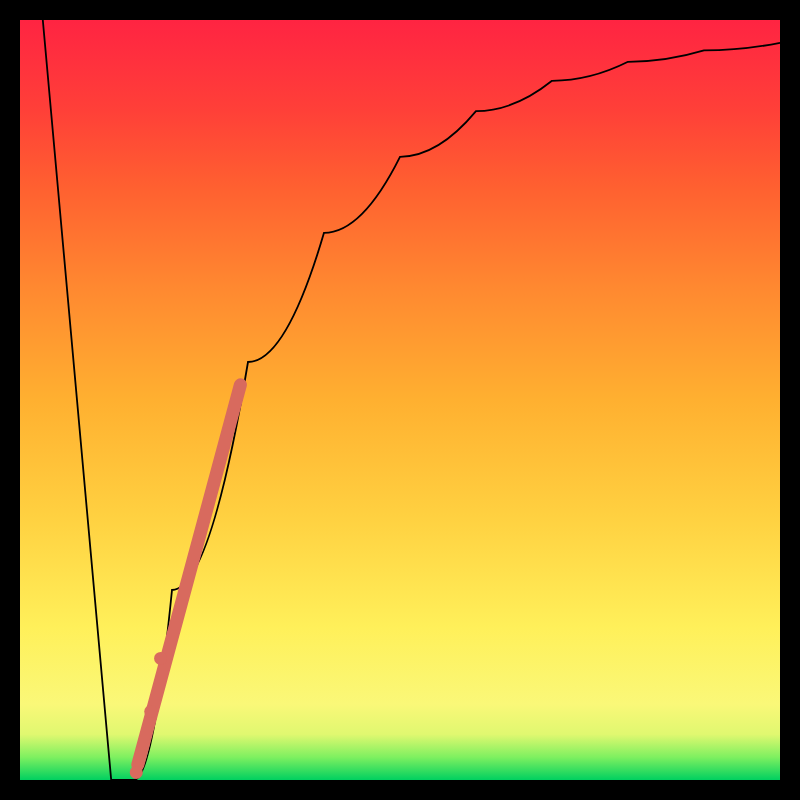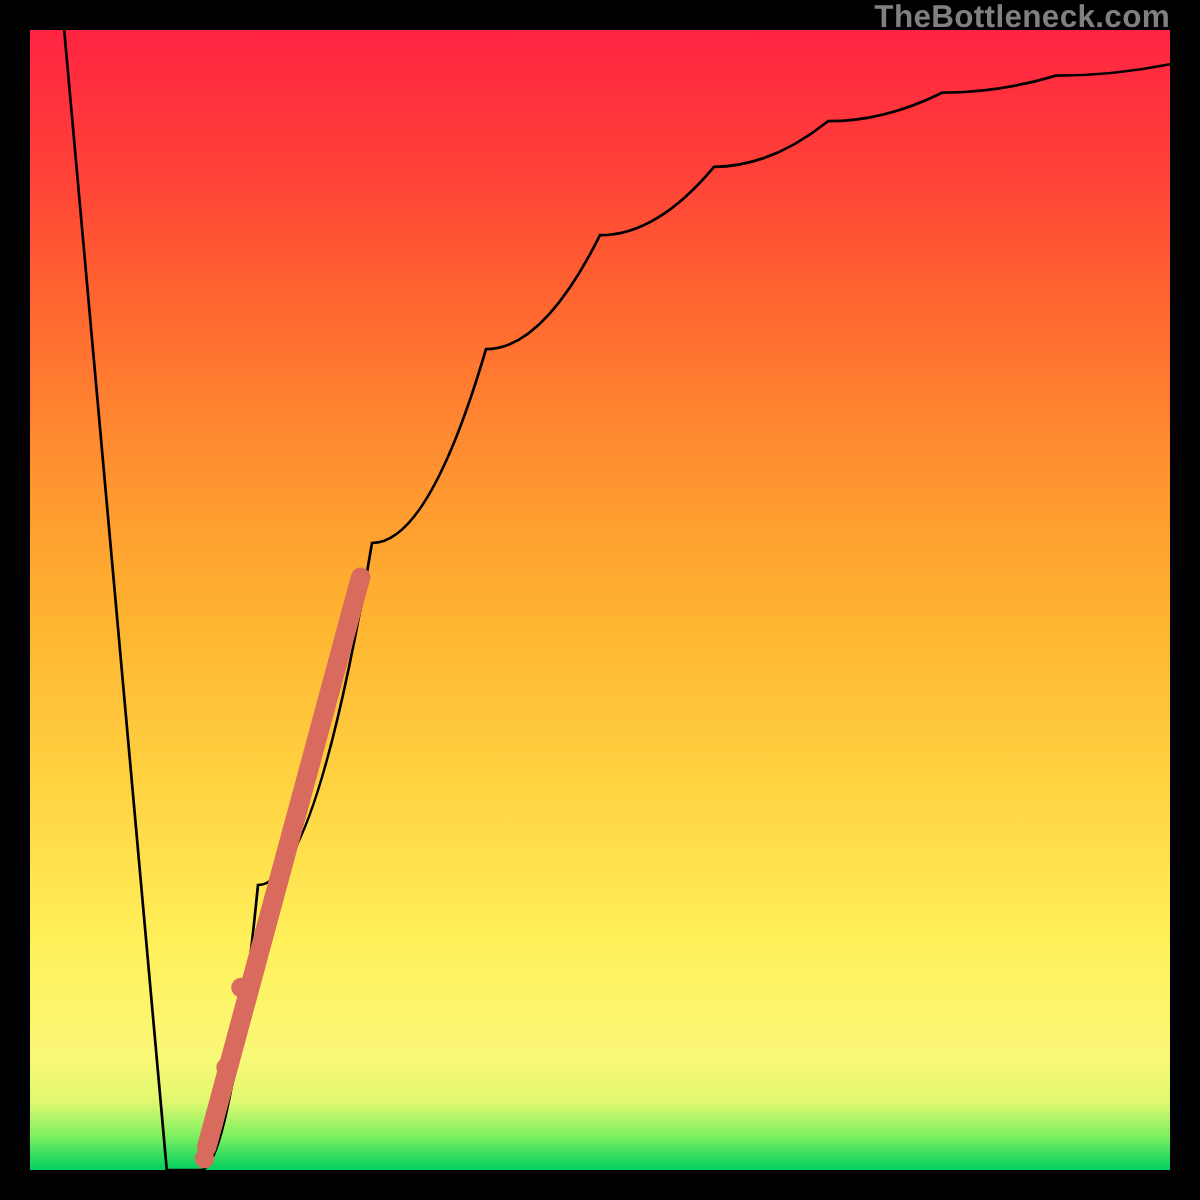--- a/index.html
+++ b/index.html
@@ -53,21 +53,20 @@
     width: 760px;
     height: 760px;
     overflow: visible;
   }
 </style>
 </head>
 <body>
 
 <div id="chart-container">
   <div id="plot-area"></div>
-  <div id="watermark">TheBottleneck.com</div>
   <svg id="curve" viewBox="0 0 760 760">
     <g>
       <path id="main-curve" fill="none" stroke="#000" stroke-width="1.8" d="M 22.8 0 L 91.2 760 L 114 760 Q 133 760 152 570 Q 190 570 228 341.99999999999994 Q 266 341.99999999999994 304 212.80000000000007 Q 342 212.80000000000007 380 136.80000000000007 Q 418 136.80000000000007 456 91.20000000000005 Q 494 91.20000000000005 532 60.799999999999955 Q 570 60.799999999999955 608 41.80000000000007 Q 646 41.80000000000007 684 30.399999999999977 Q 722 30.399999999999977 760 22.800000000000068 "></path>
     </g>
     <g id="marker-group">
         <line x1="117.8" y1="744.8" x2="220.39999999999998" y2="364.8" stroke="#d86a5e" stroke-width="13" stroke-linecap="round"></line>
         <circle cx="116.28" cy="752.4" r="6.5" fill="#d86a5e"></circle>
         <circle cx="130.72" cy="691.6" r="6.5" fill="#d86a5e"></circle>
         <circle cx="140.6" cy="638.4" r="6.5" fill="#d86a5e"></circle>
       </g>

